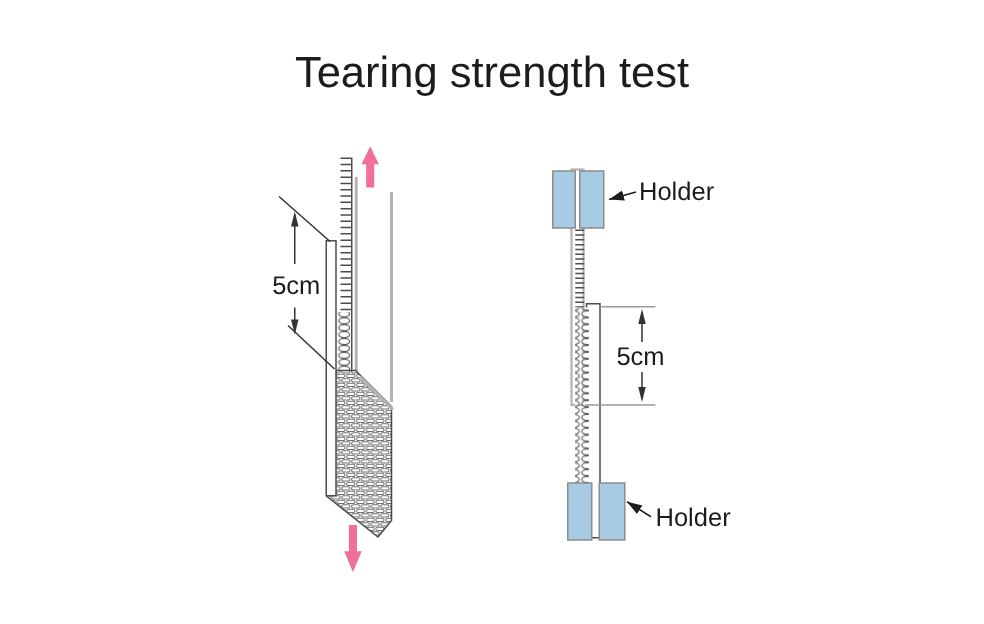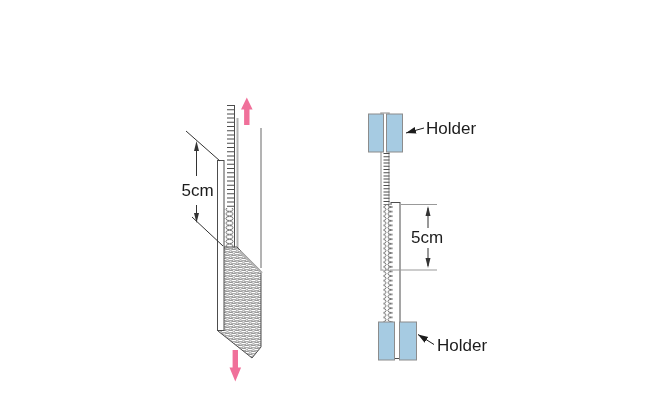--- a/index.html
+++ b/index.html
@@ -9,20 +9,21 @@
          font-size:29px;font-weight:400;color:#1c1c1c;letter-spacing:0px;
          font-family:"Liberation Sans",sans-serif;}
   svg{position:absolute;left:0;top:0;}
   svg text{font-family:"Liberation Sans",sans-serif;font-size:17px;fill:#1c1c1c;}
 </style>
 </head>
 <body>
 
 <div id="page">
 
+  <h1 id="title">Tearing strength test</h1>
 
   <svg width="656" height="416" viewBox="0 0 656 416">
     <defs>
       <pattern id="mesh" width="6.5" height="6" patternUnits="userSpaceOnUse">
         <rect width="6.5" height="6" fill="#ffffff"></rect>
         <rect x="0.4" y="0.5" width="5.4" height="2.2" rx="1" fill="#ffffff" stroke="#707070" stroke-width="0.7"></rect>
         <rect x="-2.9" y="3.5" width="5.4" height="2.2" rx="1" fill="#ffffff" stroke="#707070" stroke-width="0.7"></rect>
         <rect x="3.7" y="3.5" width="5.4" height="2.2" rx="1" fill="#ffffff" stroke="#707070" stroke-width="0.7"></rect>
       </pattern>
       <pattern id="coil" width="9" height="4.6" patternUnits="userSpaceOnUse">

